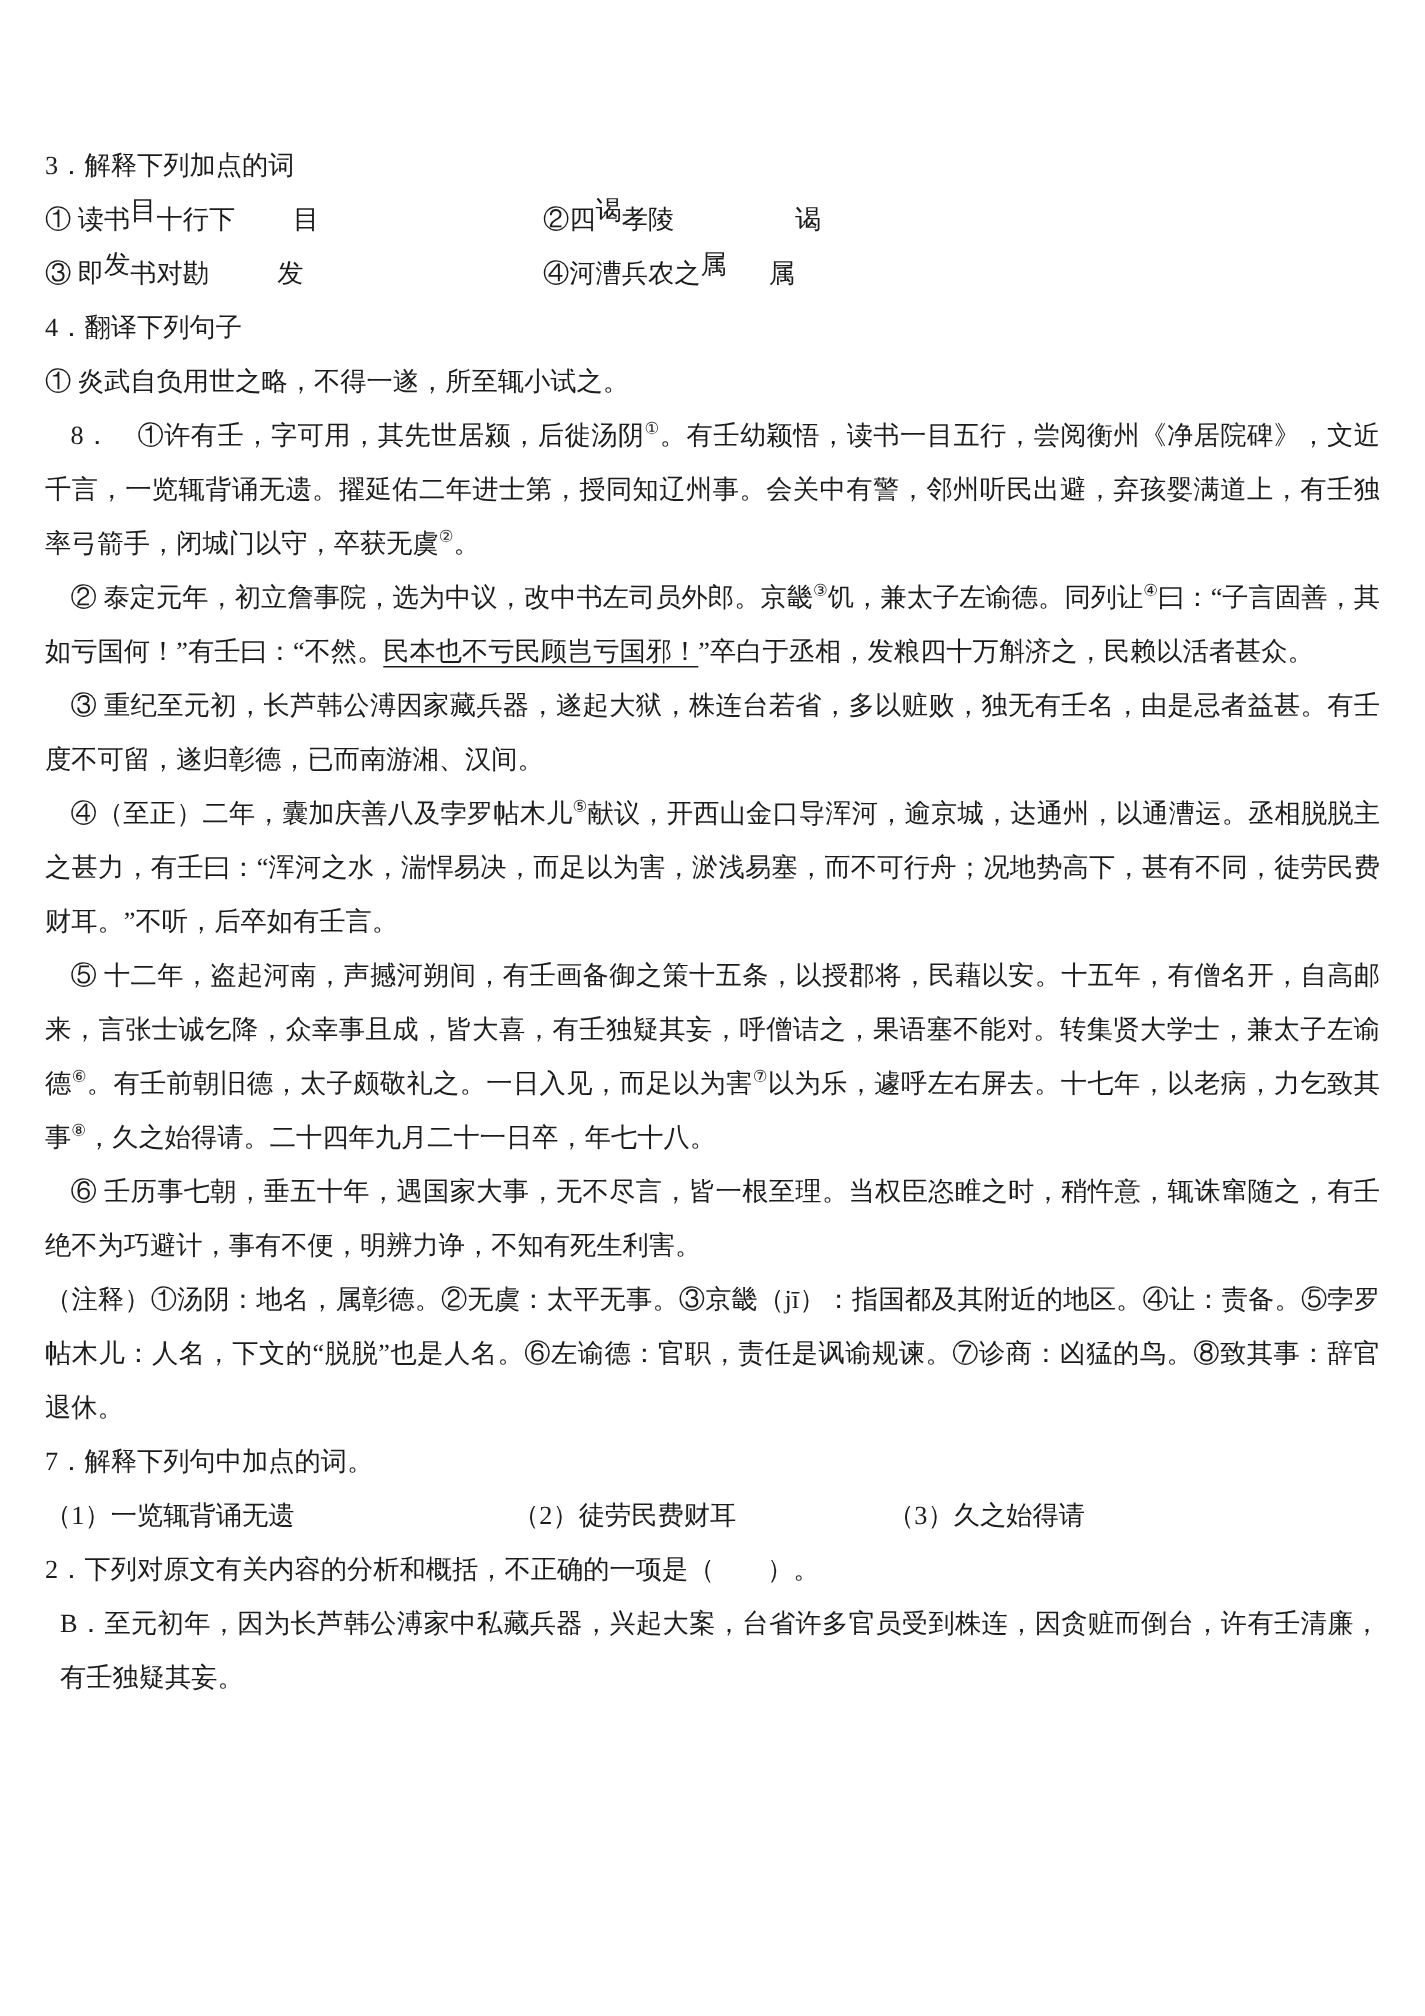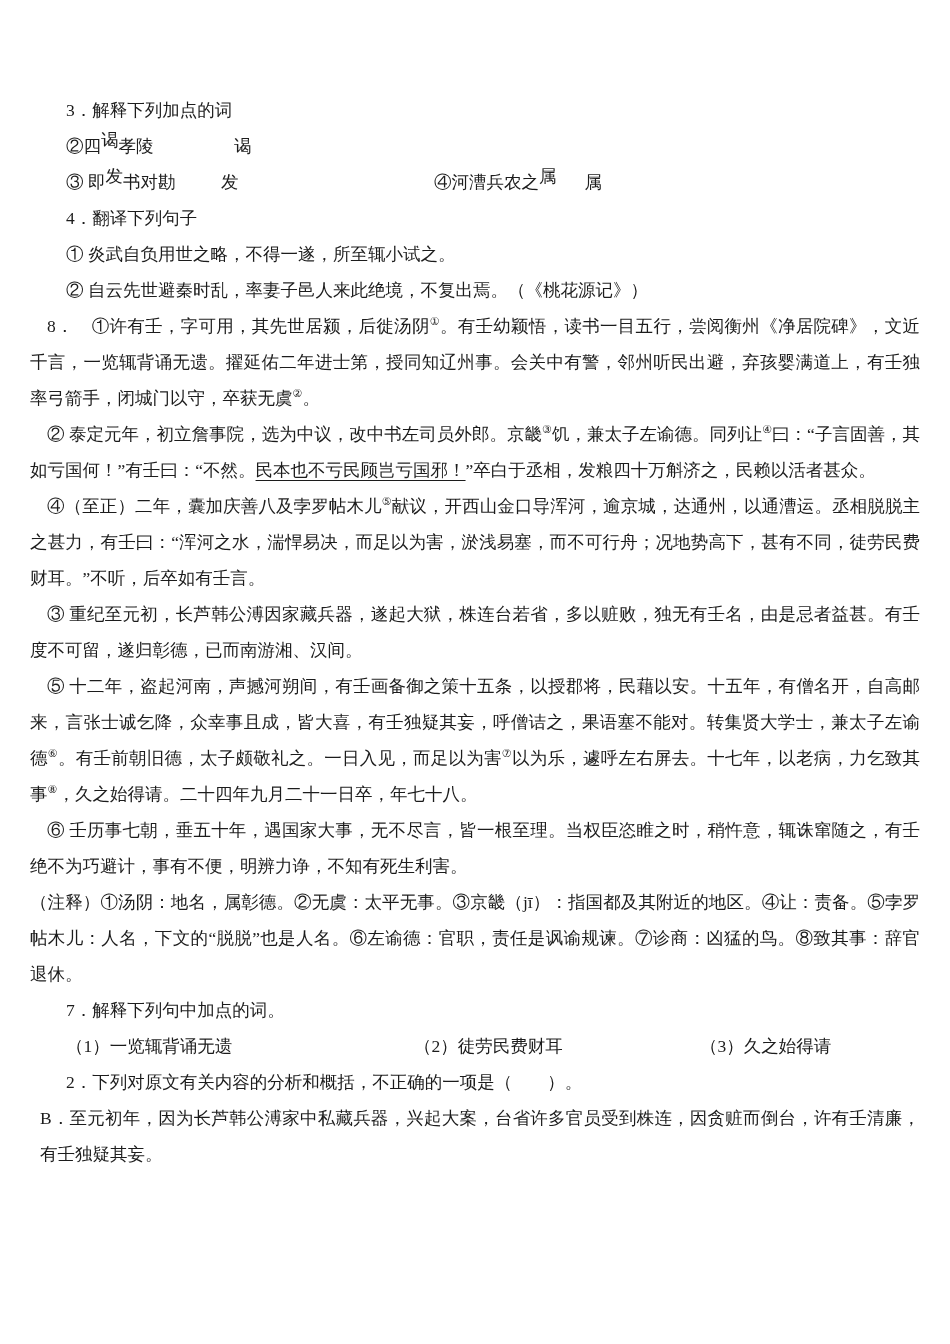--- a/index.html
+++ b/index.html
@@ -8,21 +8,21 @@
     width: 950px;
     min-height: 1344px;
     font-family: "Liberation Serif", "DejaVu Serif", serif;
     color: #1c1c1c;
   }
   .page {
     padding: 92px 30px 40px 30px;
     font-size: 17.5px;
     line-height: 36px;
   }
-  .line { white-space: nowrap; margin-left: 36px; }
+  .line { white-space: nowrap; }
   .qrow { display: flex; }
   .qrow .cell-left { width: 332px; }
   .qrow .cell-right { flex: 1; }
   .raised { position: relative; top: -6px; }
   .ans { display: inline-block; }
   .gap-s { margin-left: 2.2em; }
   .gap-m { margin-left: 2.6em; }
   .gap-w { margin-left: 4.6em; }
   .gap-xs { margin-left: 1.6em; }
   .para {
@@ -46,43 +46,45 @@
   .option { text-align: justify; }
 </style>
 </head>
 <body>
 
 <div class="page">
 
   <div class="line">3．解释下列加点的词</div>
 
   <div class="qrow">
+    <div class="cell-left line">
+      <span>① 读书</span><span class="raised">目</span><span>十行下</span><span class="ans gap-s">目</span>
+    </div>
     <div class="cell-right line">
       <span>②四</span><span class="raised">谒</span><span>孝陵</span><span class="ans gap-w">谒</span>
     </div>
   </div>
 
   <div class="qrow">
     <div class="cell-left line">
       <span>③ 即</span><span class="raised">发</span><span>书对勘</span><span class="ans gap-m">发</span>
     </div>
     <div class="cell-right line">
       <span>④河漕兵农之</span><span class="raised">属</span><span></span><span class="ans gap-xs">属</span>
     </div>
   </div>
 
   <div class="line">4．翻译下列句子</div>
   <div class="line">① 炎武自负用世之略，不得一遂，所至辄小试之。</div>
-  <div class="line">② 自云先世避秦时乱，率妻子邑人来此绝境，不复出焉。（《桃花源记》）</div>
 
   <div>
     <div class="para"><span>8．　①许有壬，字可用，其先世居颍，后徙汤阴</span><span class="supnum">①</span><span>。有壬幼颖悟，读书一目五行，尝阅衡州《净居院碑》，文近千言，一览辄背诵无遗。擢延佑二年进士第，授同知辽州事。会关中有警，邻州听民出避，弃孩婴满道上，有壬独率弓箭手，闭城门以守，卒获无虞</span><span class="supnum">②</span><span>。</span></div>
     <div class="para"><span>② 泰定元年，初立詹事院，选为中议，改中书左司员外郎。京畿</span><span class="supnum">③</span><span>饥，兼太子左谕德。同列让</span><span class="supnum">④</span><span>曰：“子言固善，其如亏国何！”有壬曰：“不然。</span><span class="uline">民本也不亏民顾岂亏国邪！</span><span>”卒白于丞相，发粮四十万斛济之，民赖以活者甚众。</span></div>
+    <div class="para"><span>③ 重纪至元初，长芦韩公溥因家藏兵器，遂起大狱，株连台若省，多以赃败，独无有壬名，由是忌者益甚。有壬度不可留，遂归彰德，已而南游湘、汉间。</span></div>
     <div class="para"><span>④（至正）二年，囊加庆善八及孛罗帖木儿</span><span class="supnum">⑤</span><span>献议，开西山金口导浑河，逾京城，达通州，以通漕运。丞相脱脱主之甚力，有壬曰：“浑河之水，湍悍易决，而足以为害，淤浅易塞，而不可行舟；况地势高下，甚有不同，徒劳民费财耳。”不听，后卒如有壬言。</span></div>
-    <div class="para"><span>③ 重纪至元初，长芦韩公溥因家藏兵器，遂起大狱，株连台若省，多以赃败，独无有壬名，由是忌者益甚。有壬度不可留，遂归彰德，已而南游湘、汉间。</span></div>
     <div class="para"><span>⑤ 十二年，盗起河南，声撼河朔间，有壬画备御之策十五条，以授郡将，民藉以安。十五年，有僧名开，自高邮来，言张士诚乞降，众幸事且成，皆大喜，有壬独疑其妄，呼僧诘之，果语塞不能对。转集贤大学士，兼太子左谕德</span><span class="supnum">⑥</span><span>。有壬前朝旧德，太子颇敬礼之。一日入见，而足以为害</span><span class="supnum">⑦</span><span>以为乐，遽呼左右屏去。十七年，以老病，力乞致其事</span><span class="supnum">⑧</span><span>，久之始得请。二十四年九月二十一日卒，年七十八。</span></div>
     <div class="para"><span>⑥ 壬历事七朝，垂五十年，遇国家大事，无不尽言，皆一根至理。当权臣恣睢之时，稍忤意，辄诛窜随之，有壬绝不为巧避计，事有不便，明辨力诤，不知有死生利害。</span></div>
     <div class="para noindent">（注释）①汤阴：地名，属彰德。②无虞：太平无事。③京畿（jī）：指国都及其附近的地区。④让：责备。⑤孛罗帖木儿：人名，下文的“脱脱”也是人名。⑥左谕德：官职，责任是讽谕规谏。⑦诊商：凶猛的鸟。⑧致其事：辞官退休。</div>
   </div>
 
   <div class="line">7．解释下列句中加点的词。</div>
   <div class="q1-items">
     <span class="i1 line">（1）一览辄背诵无遗</span>
     <span class="i2 line">（2）徒劳民费财耳</span>
     <span class="i3 line">（3）久之始得请</span>

